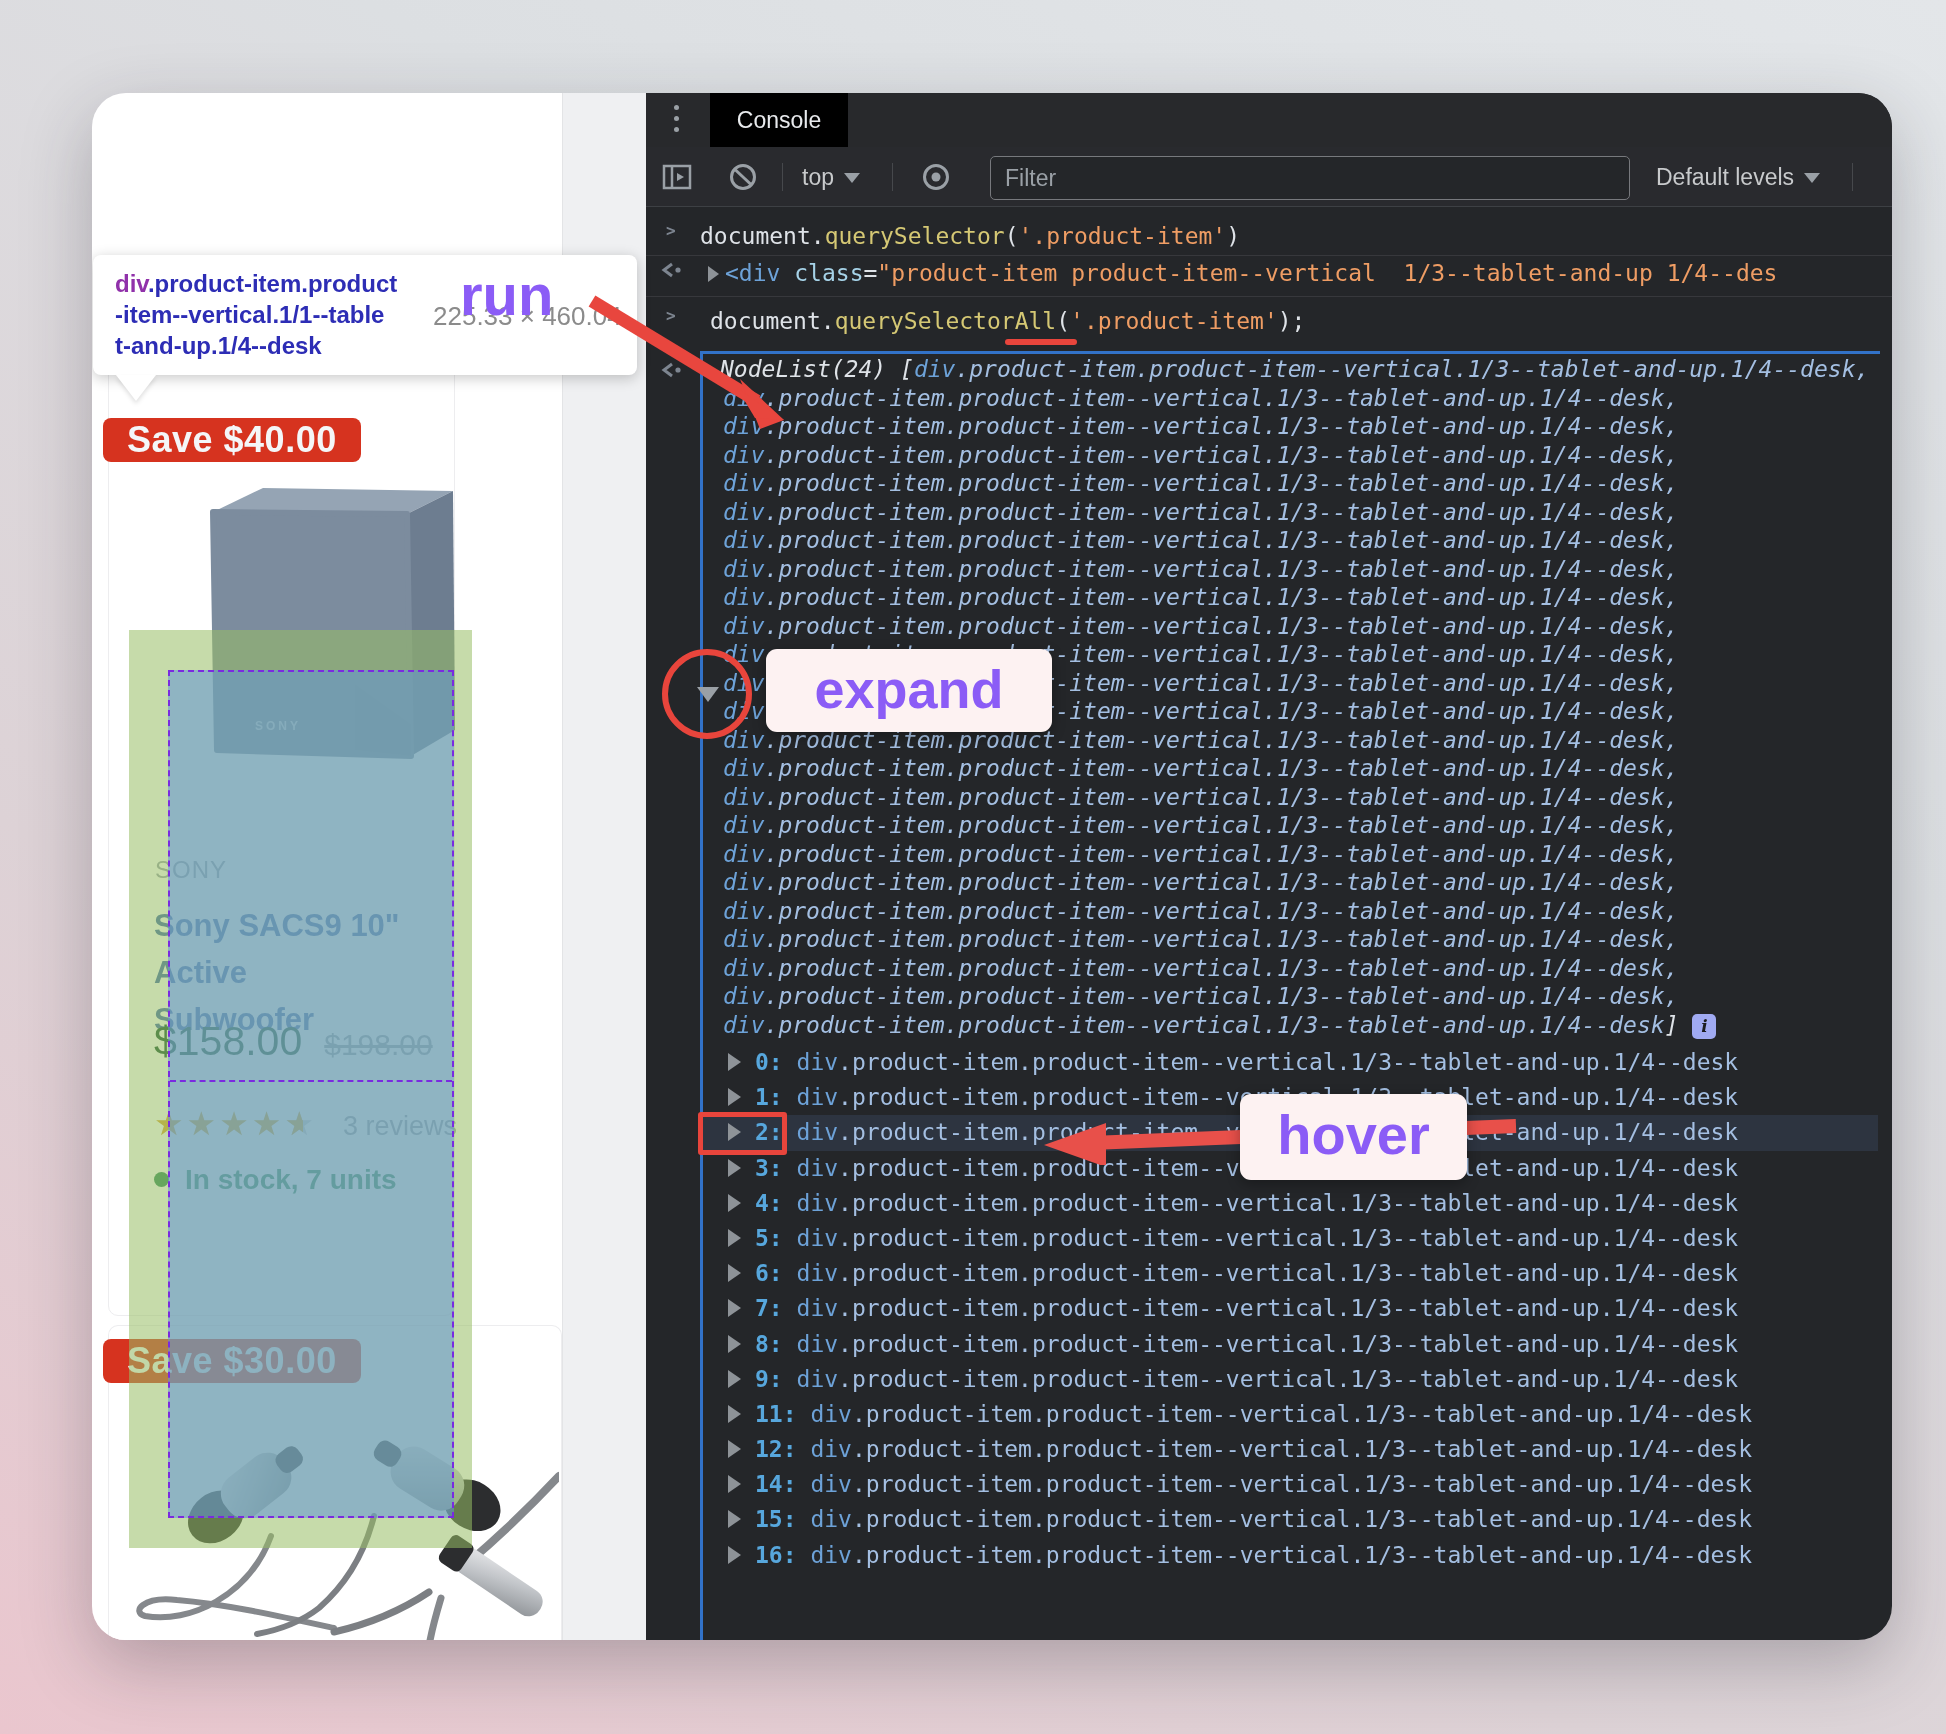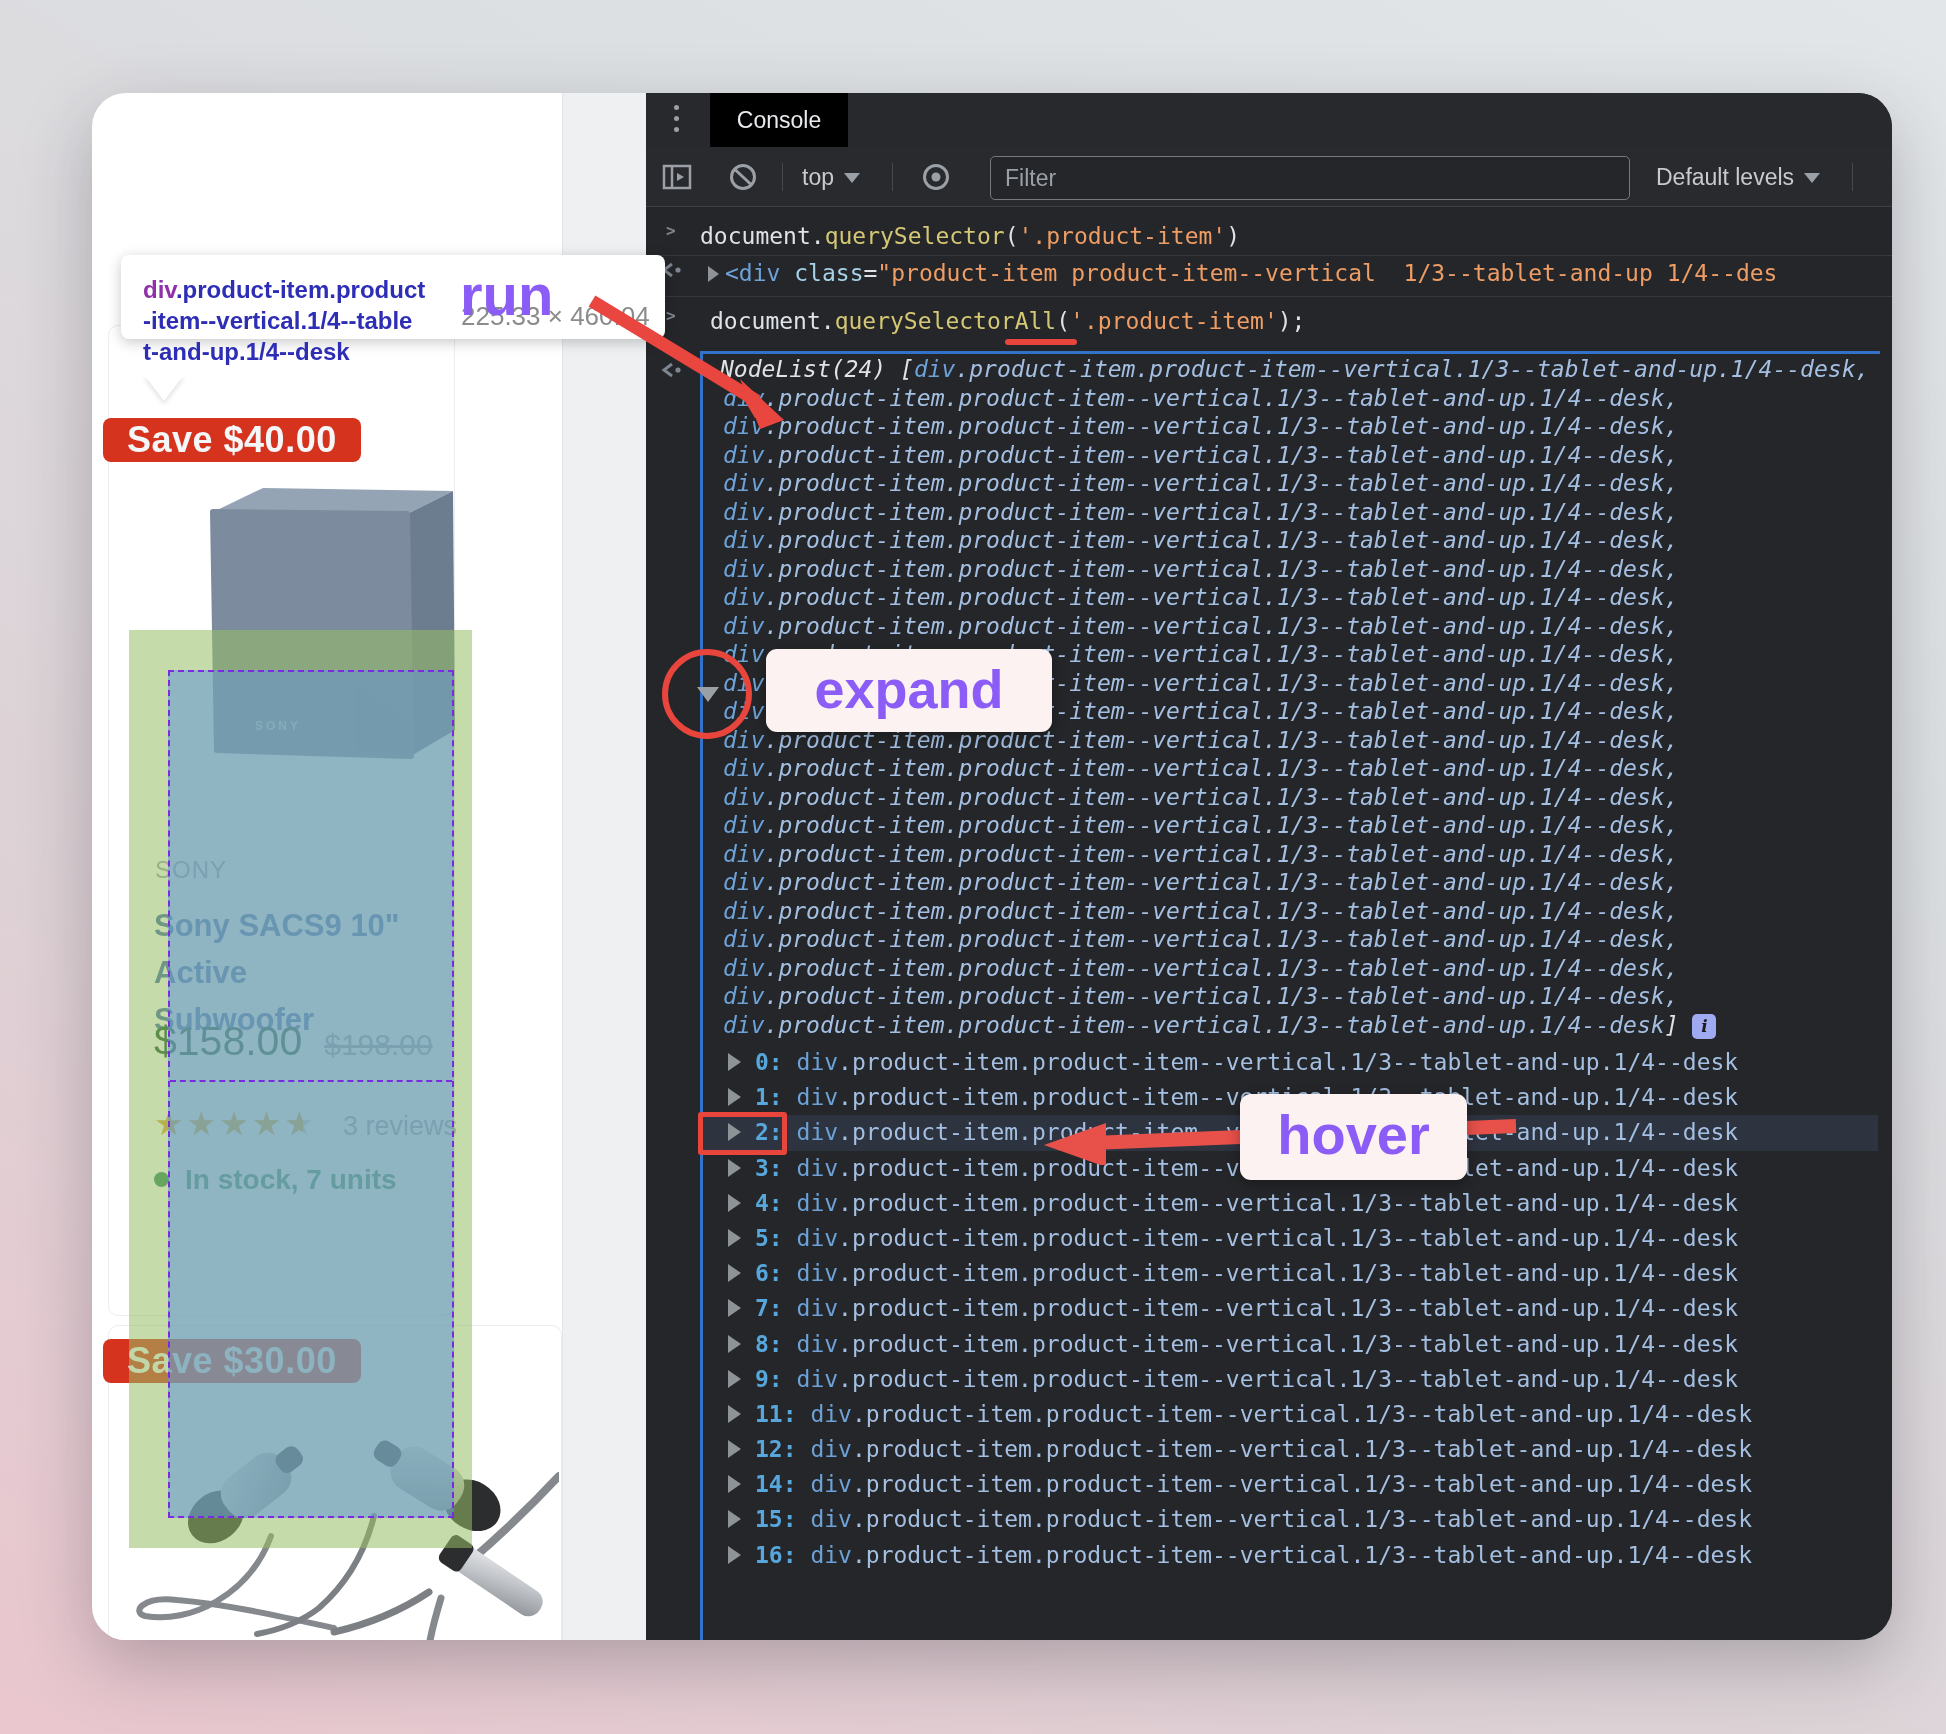--- a/index.html
+++ b/index.html
@@ -36,21 +36,21 @@
   .star-half { position:relative; display:inline-block; color:#cfd3d8; }
   .star-half > span { position:absolute; left:0; top:0; width:58%; overflow:hidden; color:#d9a62e; }
   .p-reviews { font-size:27px; color:#98a1ab; letter-spacing:0; margin-left:26px; }
   .p-stock { position:absolute; left:45px; top:838px; z-index:1; font-size:28px; font-weight:bold; color:#2e8b57; }
   .p-stock .dot { display:inline-block; width:15px; height:15px; border-radius:50%; background:#2e8b57; margin-right:16px; vertical-align:2px; }
   
   #ov-green { position:absolute; left:20px; top:304px; width:343px; height:918px; background:rgba(151,189,100,.55); z-index:2; pointer-events:none; }
   #ov-blue { position:absolute; left:59px; top:344px; width:286px; height:848px; background:rgba(98,148,213,.55); border:2px dashed #7a2ae0; z-index:3; pointer-events:none; }
   #ov-blue-divider { position:absolute; left:0; right:0; top:408px; border-top:2px dashed #7a2ae0; }
   
-  #tooltip { position:absolute; left:1px; top:162px; width:544px; height:84px; background:#fff; border-radius:8px; box-shadow:0 3px 14px rgba(0,0,0,.22); z-index:6; padding:19px 0 0 22px;margin-left:28px; }
+  #tooltip { position:absolute; left:1px; top:162px; width:544px; height:120px; background:#fff; border-radius:8px; box-shadow:0 3px 14px rgba(0,0,0,.22); z-index:6; padding:13px 0 0 22px; }
   .tt-line { font-size:24px; font-weight:bold; line-height:31px; color:#2d2db5; white-space:pre; }
   .tt-div { color:#9031aa; }
   #tt-dims { position:absolute; left:340px; top:46px; font-size:26px; color:#8b8b8b; font-weight:normal; }
   #tt-arrow { position:absolute; left:23px; top:120px; width:0; height:0; border-left:20px solid transparent; border-right:20px solid transparent; border-top:26px solid #fff; filter:drop-shadow(0 3px 2px rgba(0,0,0,.12)); }
   
   #earbuds { position:absolute; left:20px; top:70px; }
   
   #devtools { position:relative; flex:1; height:100%; background:#242629; overflow:hidden;
               font-family:"DejaVu Sans Mono", monospace; }
   #tabbar { position:absolute; left:0; top:0; right:0; height:54px; background:#28292c; }
@@ -162,21 +162,21 @@
 
         <g transform="rotate(34 370 185)">
           <rect x="316" y="172" width="104" height="28" rx="13" fill="url(#silver)"></rect>
           <rect x="306" y="170" width="26" height="32" rx="6" fill="#2c2d2f"></rect>
         </g>
       </svg>
     </div>
 
     <div id="tooltip">
       <div class="tt-line"><span class="tt-div">div</span><span>.product-item.product</span></div>
-      <div class="tt-line">-item--vertical.1/4--table</div>
+      <div class="tt-line">-item--vertical.1/1--table</div>
       <div class="tt-line">t-and-up.1/4--desk</div>
       <div id="tt-dims">225.33 × 460.04</div>
       <div id="tt-arrow"></div>
     </div>
 
     <div id="anno-run" class="anno-text">run</div>
   </div>
 
   <div id="devtools">
     <div id="tabbar">

